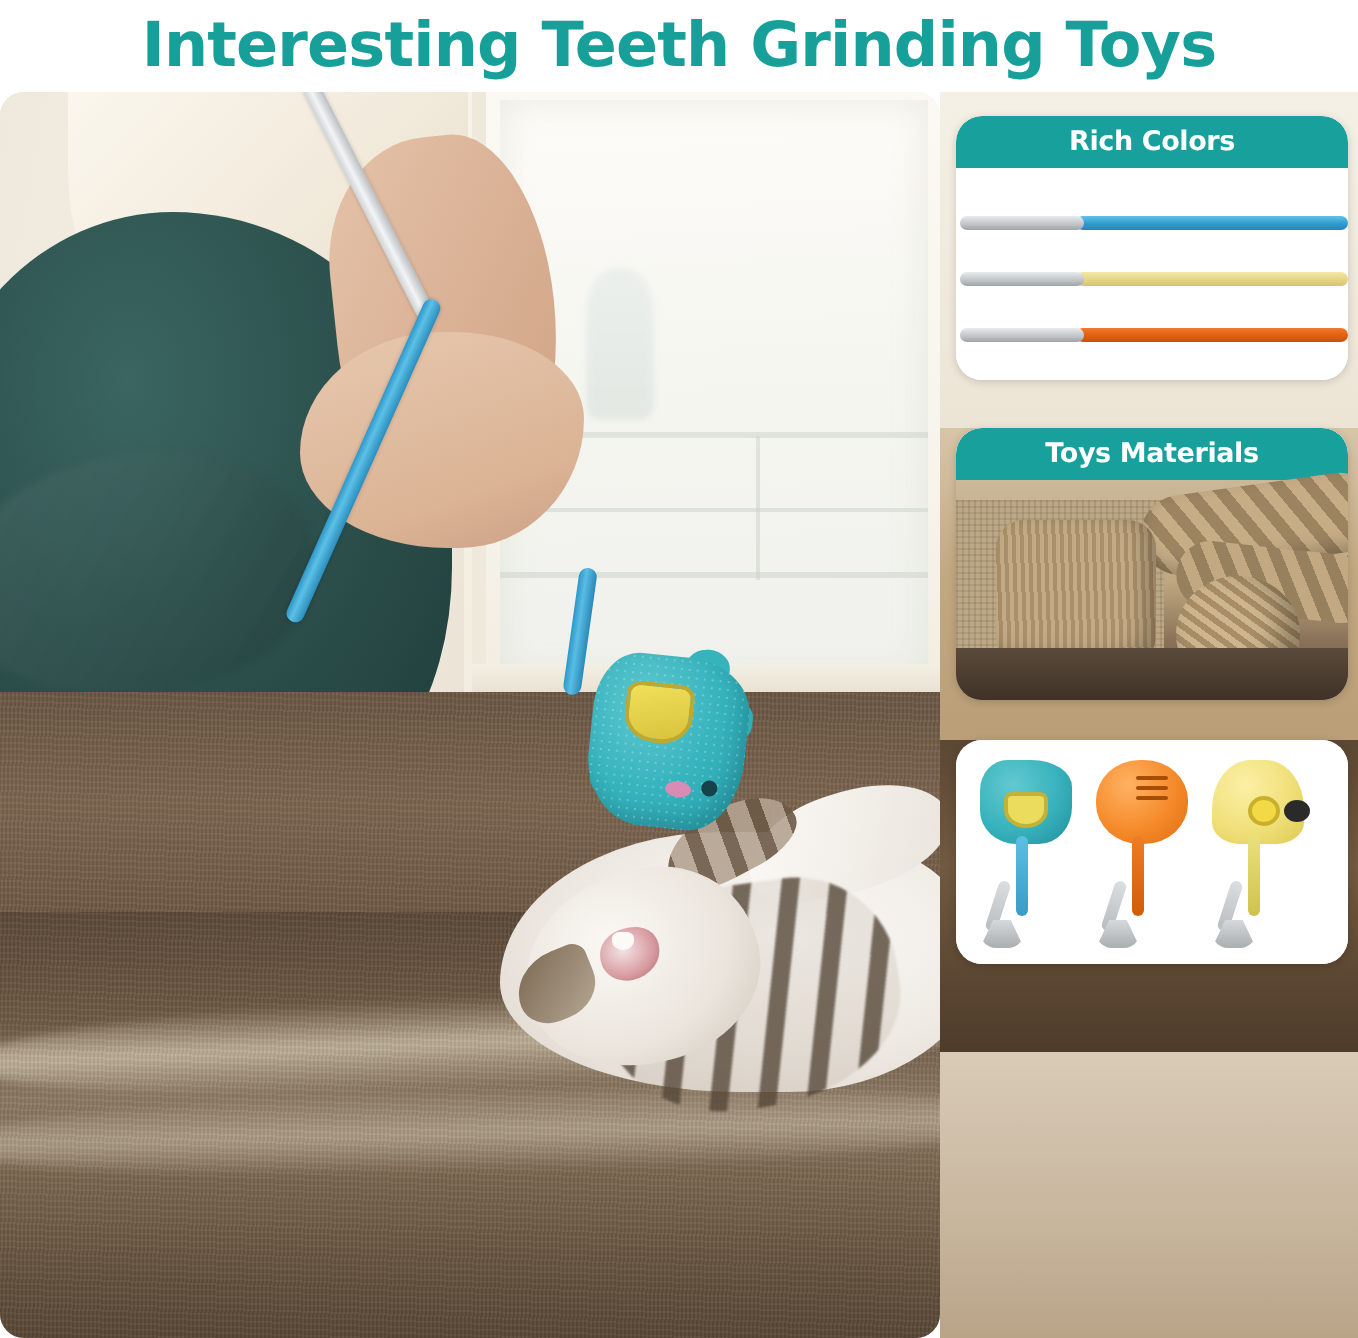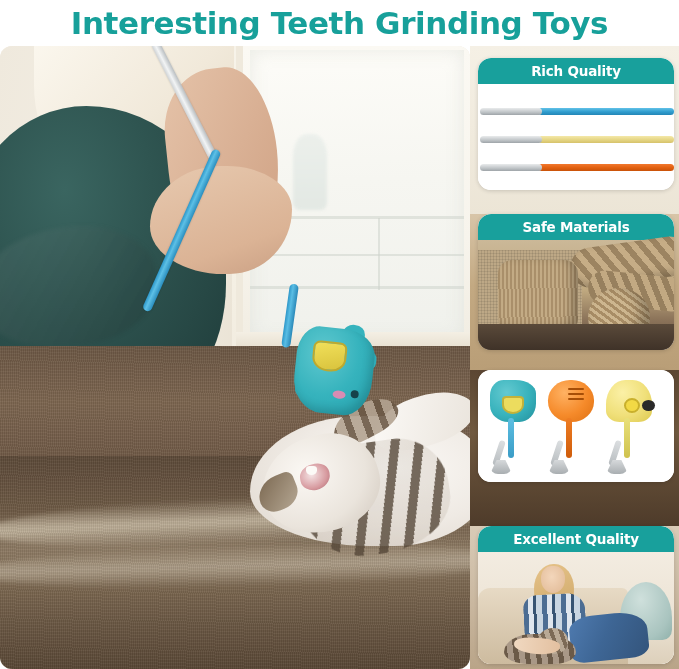--- a/index.html
+++ b/index.html
@@ -542,41 +542,41 @@
       <div class="toy-body"></div>
       <div class="toy-speck"></div>
       <div class="toy-belly"></div>
       <div class="toy-nose"></div>
       <div class="toy-eye"></div>
     </div>
   </div>
 
   <div class="panel" id="panel-colors">
     <div class="panel-header">
-      <span class="panel-title">Rich Quality</span>
+      <span class="panel-title">Rich Colors</span>
     </div>
     <div class="panel-body">
       <div class="rodrow" id="rod1">
         <div class="shaft"></div>
         <div class="grip"></div>
       </div>
       <div class="rodrow" id="rod2">
         <div class="shaft"></div>
         <div class="grip"></div>
       </div>
       <div class="rodrow" id="rod3">
         <div class="shaft"></div>
         <div class="grip"></div>
       </div>
     </div>
   </div>
 
   <div class="panel" id="panel-safe">
     <div class="panel-header">
-      <span class="panel-title">Safe Materials</span>
+      <span class="panel-title">Toys Materials</span>
     </div>
     <div class="panel-body">
       <div class="jute">
         <div class="burlap"></div>
         <div class="rope"></div>
         <div class="rope2"></div>
         <div class="spool"></div>
         <div class="ball"></div>
         <div class="plank"></div>
       </div>
@@ -603,32 +603,14 @@
         <div class="head"></div>
         <div class="patch"></div>
         <div class="blob"></div>
         <div class="cord"></div>
         <div class="cord2"></div>
         <div class="tassel"></div>
       </div>
     </div>
   </div>
 
-  <div class="panel" id="panel-quality">
-    <div class="panel-header">
-      <span class="panel-title">Excellent Quality</span>
-    </div>
-    <div class="panel-body">
-      <div class="room">
-        <div class="sofa"></div>
-        <div class="chair"></div>
-        <div class="hair"></div>
-        <div class="face"></div>
-        <div class="plaid"></div>
-        <div class="jeans"></div>
-        <div class="cat2"></div>
-        <div class="cat2-head"></div>
-        <div class="arm3"></div>
-      </div>
-    </div>
-  </div>
 
 </div>
 
 </body></html>

